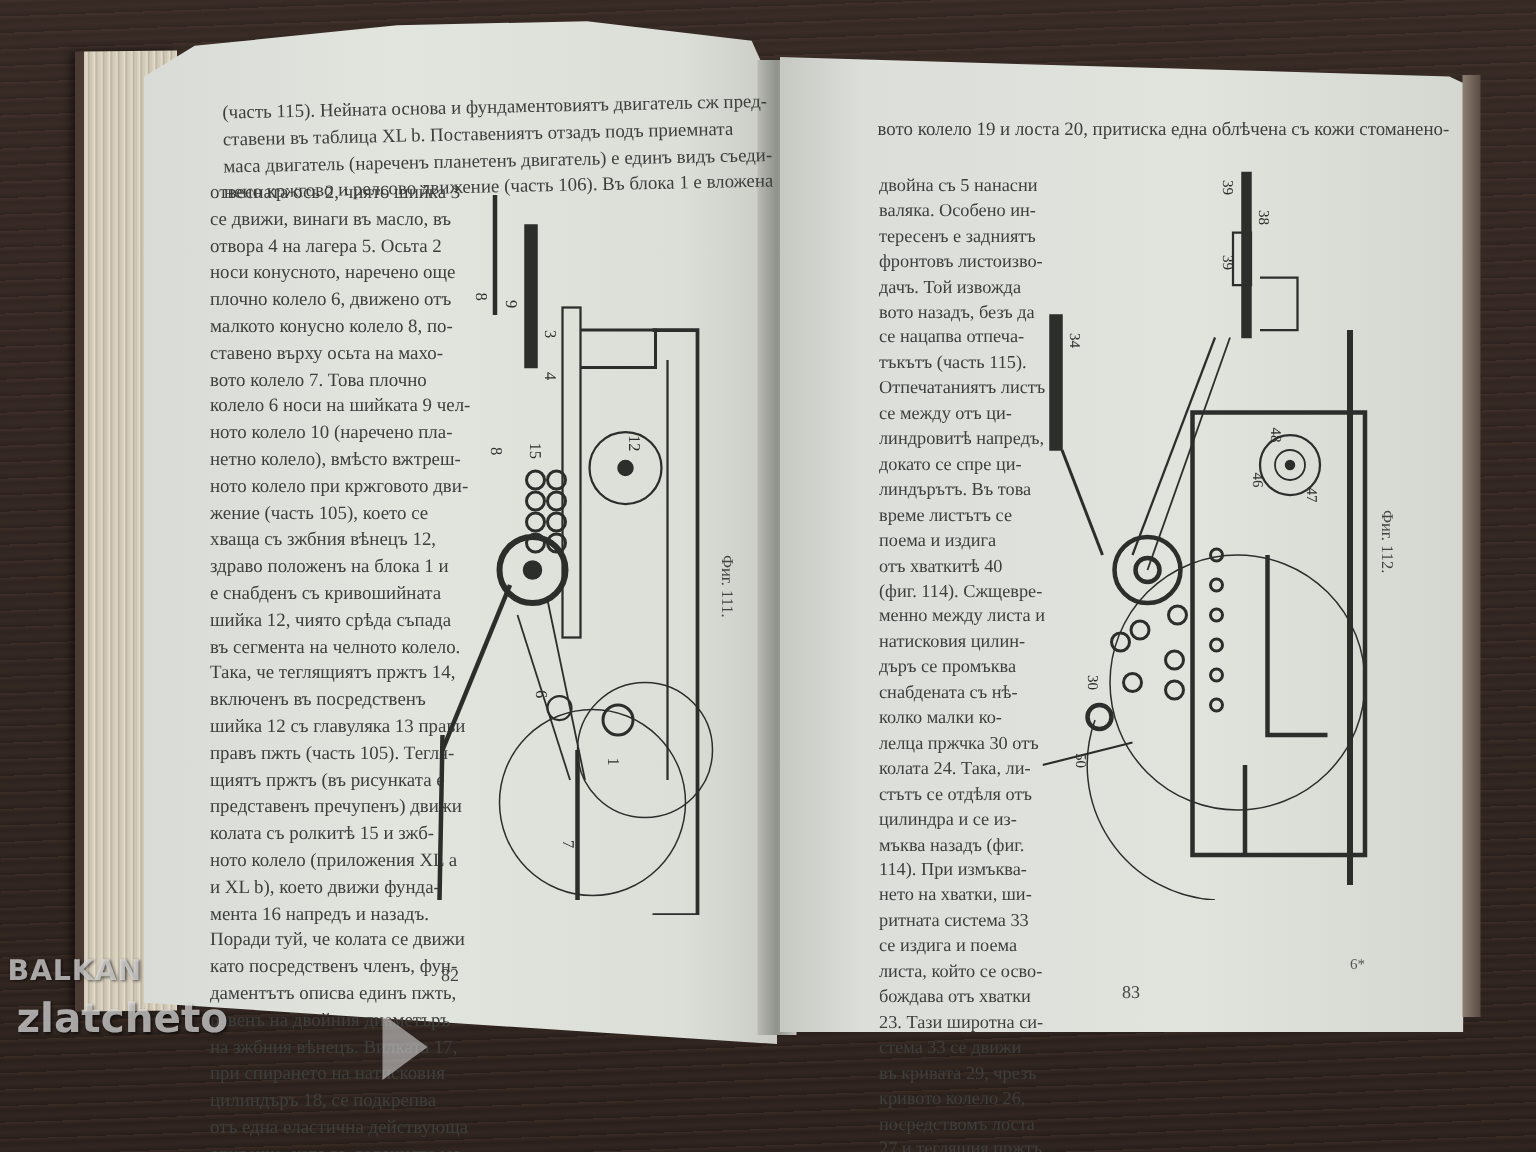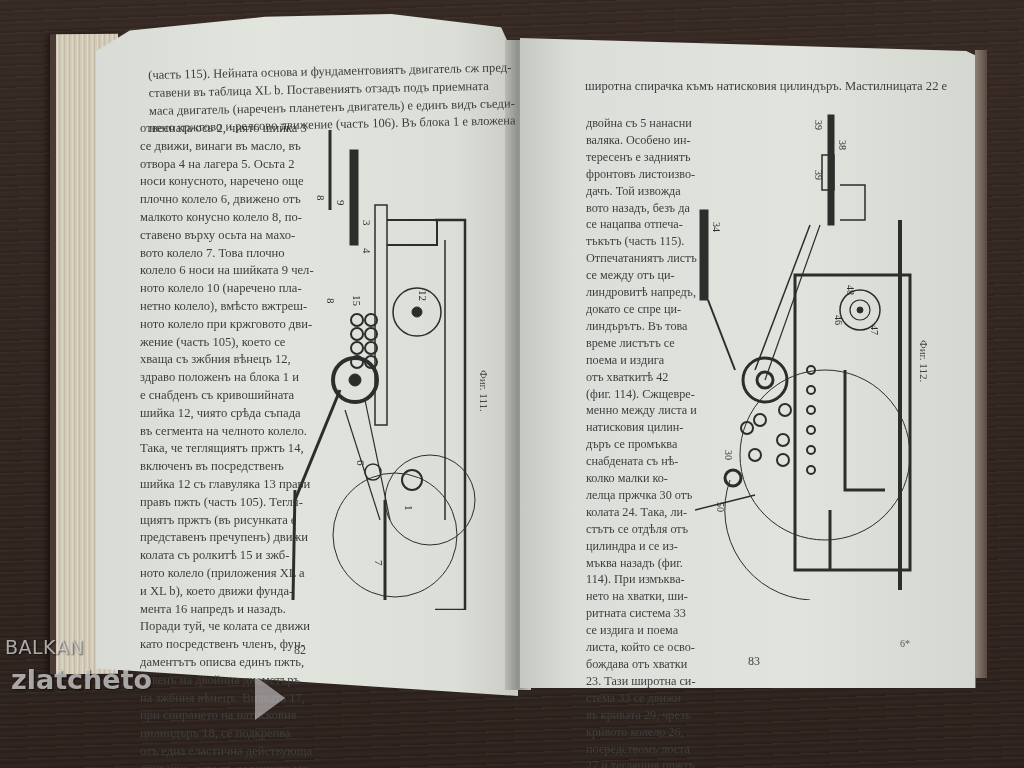--- a/index.html
+++ b/index.html
@@ -55,21 +55,21 @@
 
     .fig-label { position: absolute; font-size: 11px; color: #444; transform: rotate(90deg); transform-origin: left top; white-space: nowrap; }
     .fig-left { left: 490px; top: 370px; }
     .fig-right { left: 930px; top: 340px; }
 
     .figure { position: absolute; }
     .fig-111 { left: 285px; top: 120px; width: 200px; height: 490px; }
     .fig-112 { left: 695px; top: 110px; width: 225px; height: 490px; }
 
     .watermark { position: absolute; left: 5px; top: 636px; color: rgba(225,225,225,0.72); font-family: "DejaVu Sans", sans-serif; text-shadow: 1px 1px 2px rgba(0,0,0,0.6); }
-    .wm-small { font-size: 19px; font-weight: normal; letter-spacing: 0.5px; display: block; }
+    .wm-small { font-size: 19px; font-weight: bold; letter-spacing: 0.5px; display: block; }
     .wm-big { font-size: 62px; line-height: 56px; font-weight: bold; display: block; margin-top: -4px; letter-spacing: 1px; }
     .wm-sub { font-size: 27px; font-weight: bold; display: block; margin-top: 6px; margin-left: 6px; }
     .wm-play { position: absolute; left: 250px; top: 40px; width: 0; height: 0; border-left: 30px solid rgba(225,225,225,0.55); border-top: 22px solid transparent; border-bottom: 22px solid transparent; }
   </style>
 </head>
 <body>
 
 <div class="scene">
 
   <div class="page-edges"></div>
@@ -161,39 +161,39 @@
     <circle cx="110" cy="415" r="62" stroke-width="1"></circle>
     <circle cx="145" cy="380" r="45" stroke-width="1"></circle>
     <line x1="100" y1="380" x2="100" y2="480" stroke-width="3"></line>
     <text x="72" y="340" font-size="11" fill="#2c2e2c" stroke="none" transform="rotate(90 72 340)">6</text>
     <text x="90" y="440" font-size="11" fill="#2c2e2c" stroke="none" transform="rotate(90 90 440)">7</text>
     <text x="120" y="385" font-size="11" fill="#2c2e2c" stroke="none" transform="rotate(90 120 385)">1</text>
   </svg>
   <div class="fig-label fig-left">Фиг. 111.</div>
 
   <div class="text right-top">
-    <span class="line">широтна спирачка къмъ натисковия цилиндъръ. Мастилницата 22 е</span>
+    <span class="line">вото колело 19 и лоста 20, притиска една облѣчена съ кожи стоманено-</span>
   </div>
   <div class="text right-col" id="right-col">
       <span class="line">двойна съ 5 нанасни</span>
       <span class="line">валяка. Особено ин-</span>
       <span class="line">тересенъ е задниятъ</span>
       <span class="line">фронтовъ листоизво-</span>
       <span class="line">дачъ. Той извожда</span>
       <span class="line">вото назадъ, безъ да</span>
       <span class="line">се нацапва отпеча-</span>
       <span class="line">тъкътъ (часть 115).</span>
       <span class="line">Отпечатаниятъ листъ</span>
       <span class="line">се между отъ ци-</span>
       <span class="line">линдровитѣ напредъ,</span>
       <span class="line">докато се спре ци-</span>
       <span class="line">линдърътъ. Въ това</span>
       <span class="line">време листътъ се</span>
       <span class="line">поема и издига</span>
-      <span class="line">отъ хваткитѣ 42</span>
+      <span class="line">отъ хваткитѣ 40</span>
       <span class="line">(фиг. 114). Сжщевре-</span>
       <span class="line">менно между листа и</span>
       <span class="line">натисковия цилин-</span>
       <span class="line">дъръ се промъква</span>
       <span class="line">снабдената съ нѣ-</span>
       <span class="line">колко малки ко-</span>
       <span class="line">лелца пржчка 30 отъ</span>
       <span class="line">колата 24. Така, ли-</span>
       <span class="line">стътъ се отдѣля отъ</span>
       <span class="line">цилиндра и се из-</span>

